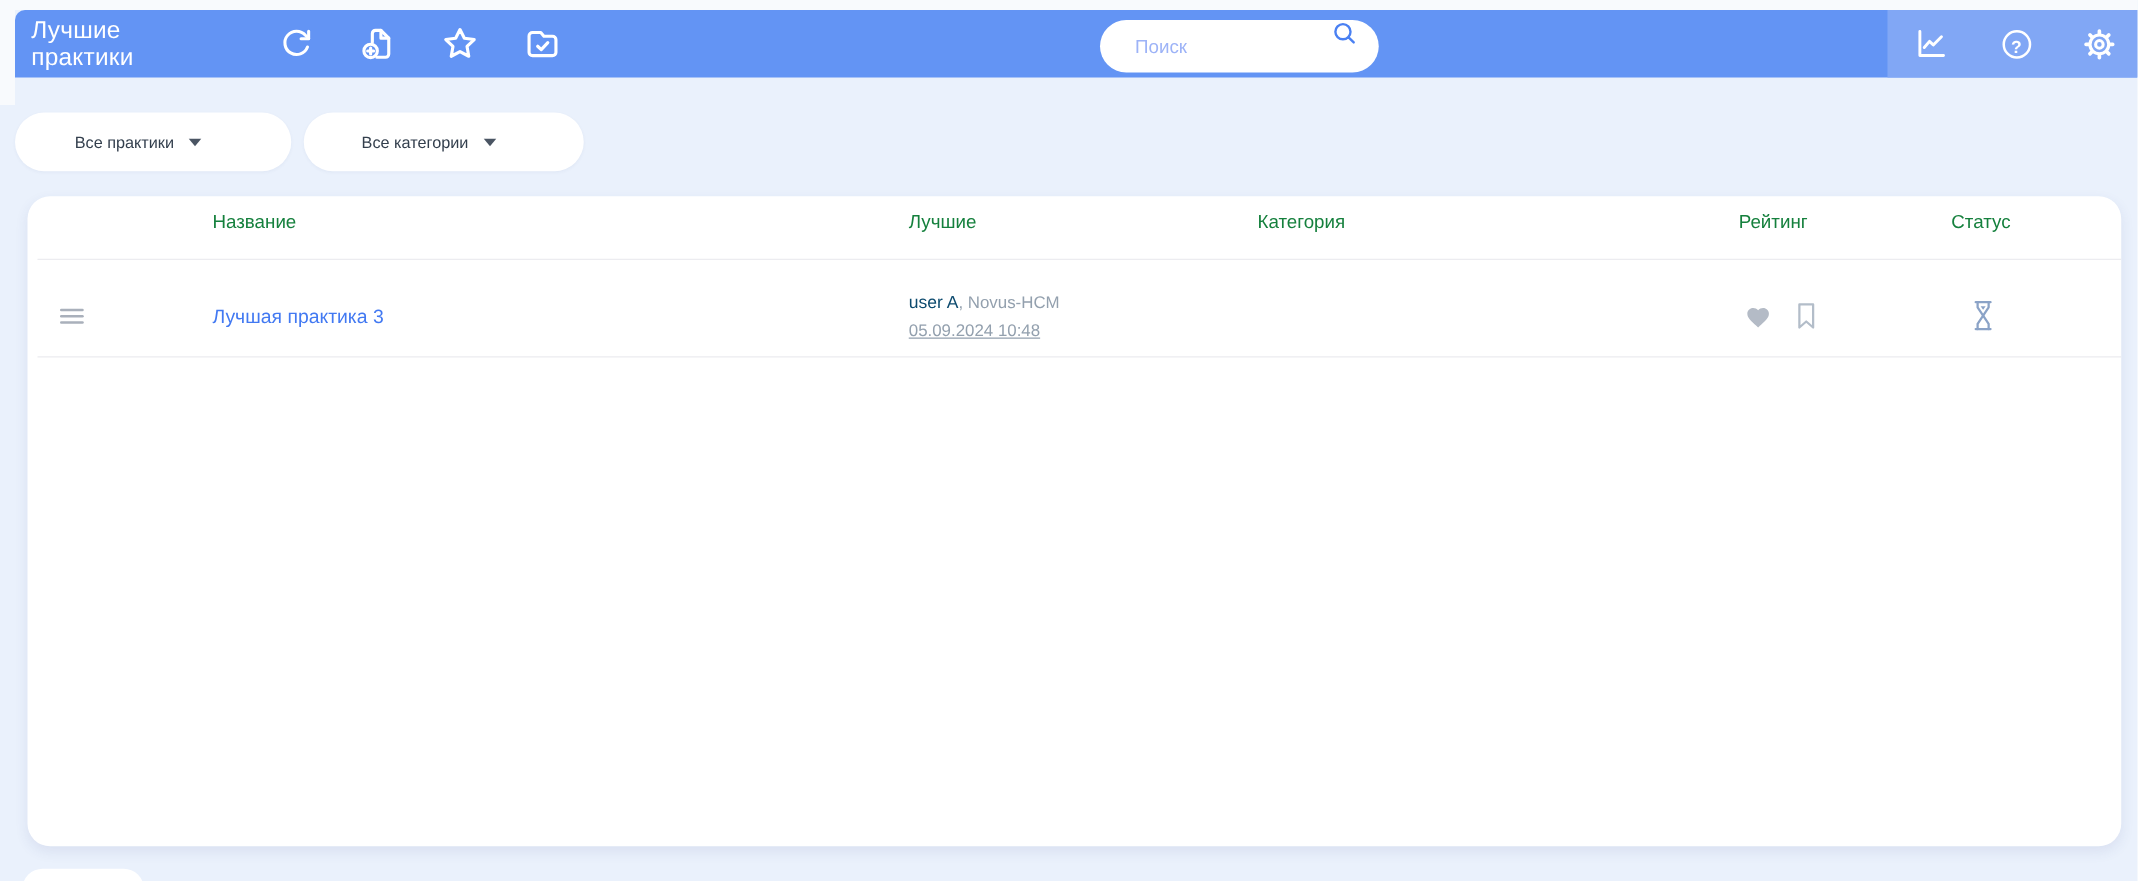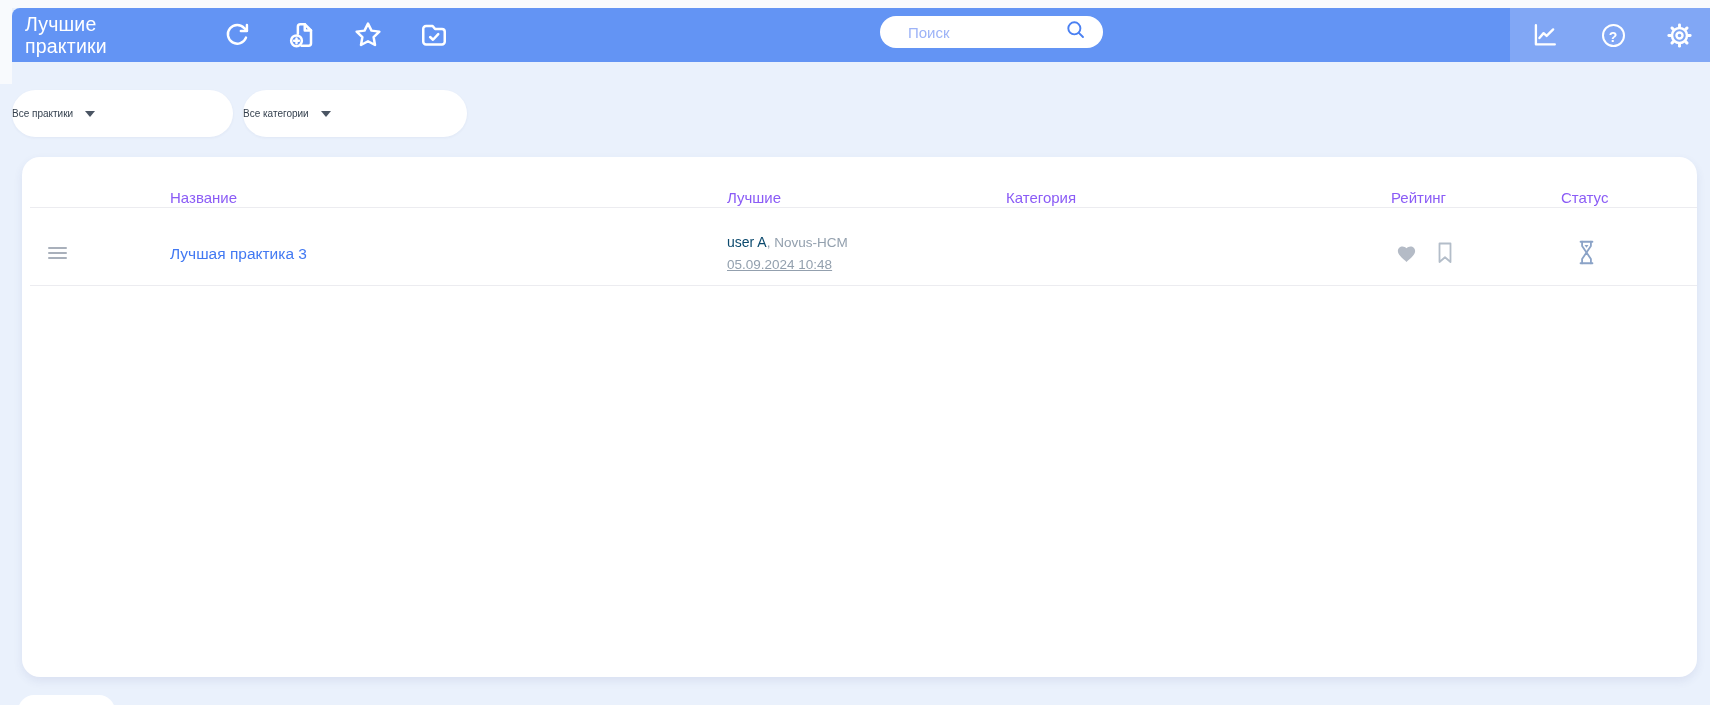--- a/index.html
+++ b/index.html
@@ -39,54 +39,54 @@
   .hbtn.b-help{left:1586px;}
   .hbtn.b-gear{left:1652px;}
 
   .help-badge{
     width:23px;height:23px;border:2px solid #fff;border-radius:50%;
     color:#fff;font-size:14px;font-weight:bold;line-height:23px;text-align:center;
     box-sizing:border-box;display:block;
   }
 
   .search{
-    position:absolute;left:868px;top:8px;width:223px;height:32px;
+    position:absolute;left:868px;top:8px;width:223px;height:42px;
     background:#ffffff;border-radius:22px;
-    display:flex;align-items:center;box-sizing:border-box;padding:0 16px 0 26px;gap:46px;
+    display:flex;box-sizing:border-box;padding:0 16px 0 26px;gap:46px;
   }
   .search input{
     flex:1;min-width:0;border:none;outline:none;background:transparent;
     font-family:"Liberation Sans",sans-serif;font-size:15px;color:#3a4a63;
   }
   .search input::placeholder{color:#9db3f7;opacity:1;}
   .search .mag{margin-left:auto;flex:none;display:block;}
 
   
   .pill{
     position:absolute;top:90px;height:47px;background:#ffffff;border:none;border-radius:24px;
-    display:flex;align-items:center;justify-content:flex-start;gap:12px;
+    display:flex;align-items:center;justify-content:center;gap:12px;
     padding:0 24px 0 0;box-sizing:border-box;cursor:pointer;
-    font-family:"Liberation Sans",sans-serif;font-size:10px;color:#333f4d;
+    font-family:"Liberation Sans",sans-serif;font-size:13px;color:#333f4d;
     box-shadow:0 1px 3px rgba(40,60,120,.05);
   }
   .pill.p1{left:12px;width:221px;}
   .pill.p2{left:243px;width:224px;}
   .caret{
     width:0;height:0;border-left:5.5px solid transparent;border-right:5.5px solid transparent;
     border-top:6.5px solid #4a5563;display:block;
   }
 
   
   .card{
     position:absolute;left:22px;top:157px;width:1675px;height:520px;
     background:#ffffff;border-radius:18px;
     box-shadow:0 4px 10px rgba(50,70,130,.09);
   }
   .thead span{
-    position:absolute;top:32px;font-size:15px;color:#8b5cf6;white-space:nowrap;
+    position:absolute;top:12px;font-size:15px;color:#15803d;white-space:nowrap;
   }
   .col-name{left:148px;}
   .col-author{left:705px;}
   .col-category{left:984px;}
   .col-rating{left:1369px;}
   .col-status{left:1539px;}
   .divider{position:absolute;left:8px;right:0;height:0;border-bottom:1px solid #ececf0;}
   .div1{top:50px;}
   .div2{top:128px;}
 

